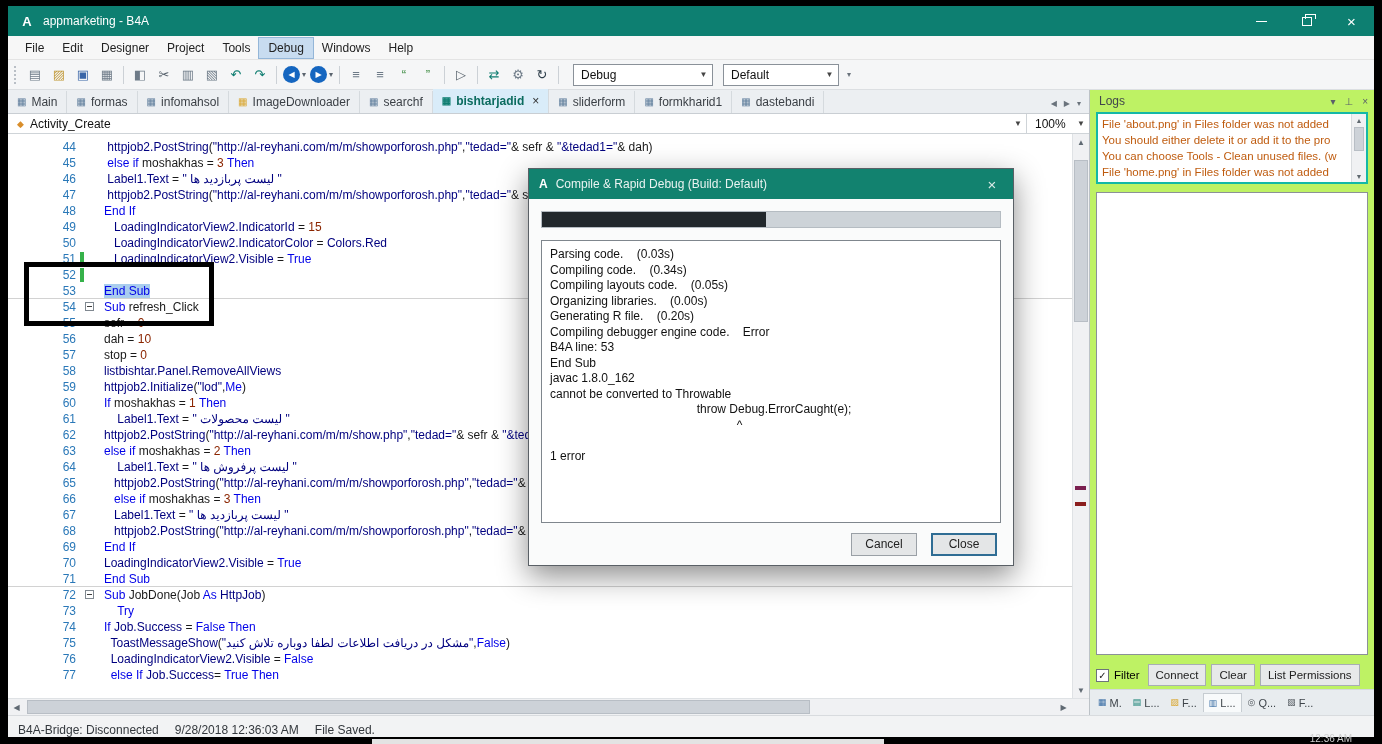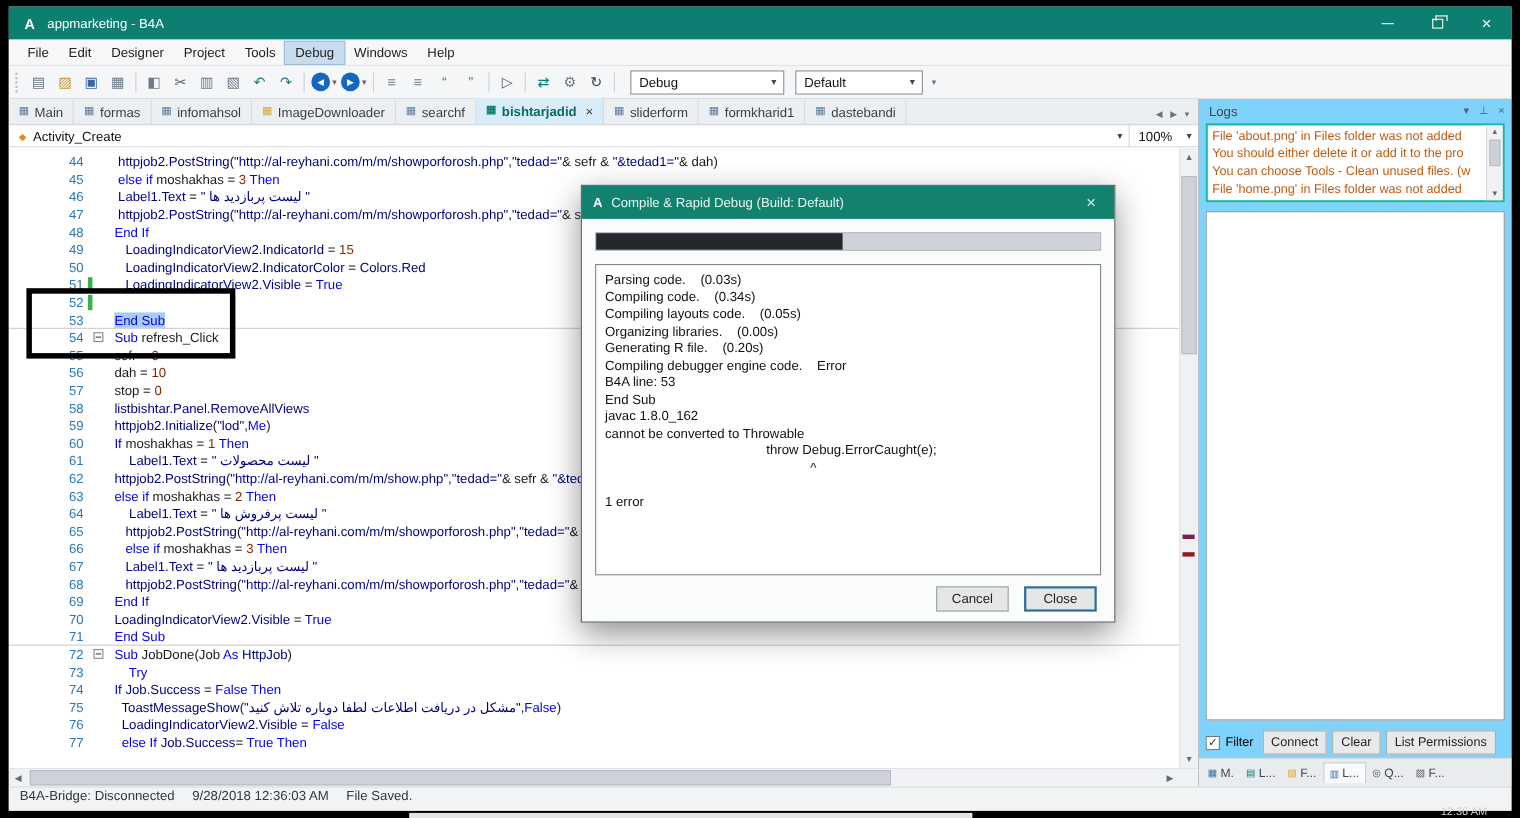--- a/index.html
+++ b/index.html
@@ -89,21 +89,21 @@
   .vs-mark{position:absolute;left:2px;width:11px;height:4px}
 
   .hscroll{height:17px;flex:none;background:#f0f1f3;border-top:1px solid #dfe2e5;display:flex;align-items:center;
     font-size:8px;color:#606a73}
   .hs-arrow{width:17px;text-align:center;flex:none}
   .hs-track{flex:1;position:relative;height:100%}
   .hs-thumb{position:absolute;left:2px;top:1px;bottom:1px;width:76%;background:#cdd2d8;border:1px solid #b8bec5}
   .hs-corner{width:17px;height:100%;background:#f0f1f3;flex:none}
 
   
-  .logs-col{flex:1;background:#7dd3fc;display:flex;flex-direction:column;font-size:12px;min-height:0}
+  .logs-col{flex:1;background:#bef264;display:flex;flex-direction:column;font-size:12px;min-height:0}
   .logs-header{height:22px;display:flex;align-items:center;padding:0 6px 0 9px;color:#41464c;flex:none}
   .lh-icons{margin-left:auto;display:flex;gap:9px;font-size:10px;color:#5a6069;align-items:center}
   .logs-list{margin:0 6px;height:72px;background:#fff;border:2px solid #14b8a6;display:flex;flex:none}
   .logs-msgs{flex:1;padding:2px 4px;color:#bf5b0e;font-size:11.5px;line-height:16px;overflow:hidden;white-space:nowrap}
   .logs-vscroll{width:15px;flex:none;background:#f0f1f3;border-left:1px solid #d9dcdf;position:relative;
     font-size:7px;color:#5f686f}
   .lv-a{height:12px;display:flex;align-items:center;justify-content:center}
   .lv-a.bot{position:absolute;bottom:0;left:0;right:0}
   .lv-thumb{position:absolute;left:2px;right:2px;top:13px;height:24px;background:#cdd2d8;border:1px solid #b8bec5}
   .logs-empty{flex:1;margin:8px 6px 6px;background:#fff;border:1px solid #8b9197}
@@ -113,21 +113,21 @@
   .chk-label{font-size:11.5px;margin-right:3px}
   .small-btn{height:22px;padding:0 7px;background:#e7e9ea;border:1px solid #a8aeb4;font-size:11.5px;
     display:flex;align-items:center;white-space:nowrap;color:#222}
   .minitabs{height:26px;display:flex;align-items:center;padding-left:3px;gap:1px;background:#e8ecef;
     border-top:1px solid #d4d9dd;flex:none}
   .minitab{display:flex;align-items:center;gap:3px;padding:3px 5px;font-size:11px;color:#3f454b}
   .minitab.active{background:#f8fafb;border:1px solid #c6ccd1;border-bottom:none}
   .mt-icon{font-size:9px;line-height:1}
 
   
-  .statusbar{height:22px;background:#f2f3f4;border-top:1px solid #d8dbde;display:flex;align-items:flex-start;
+  .statusbar{height:22px;background:#f2f3f4;border-top:1px solid #d8dbde;display:flex;align-items:flex-end;
     font-size:12px;color:#33383d;padding-left:10px;gap:16px;flex:none}
 
   
   .anno-box{position:absolute;left:24px;top:262px;width:190px;height:64px;border:5px solid #000;z-index:40;pointer-events:none}
 
   
   .dialog{position:absolute;left:528px;top:168px;width:486px;height:398px;background:#fafbfb;
     border:1px solid #5a6066;box-shadow:0 10px 28px rgba(0,0,0,.45);z-index:60;display:flex;flex-direction:column}
   .dlg-title{height:30px;background:#12826f;display:flex;align-items:center;color:#e9f3f1;font-size:12px;flex:none}
   .dlg-icon{margin:0 8px 0 10px;font-weight:bold;font-size:12px;color:#fff}

